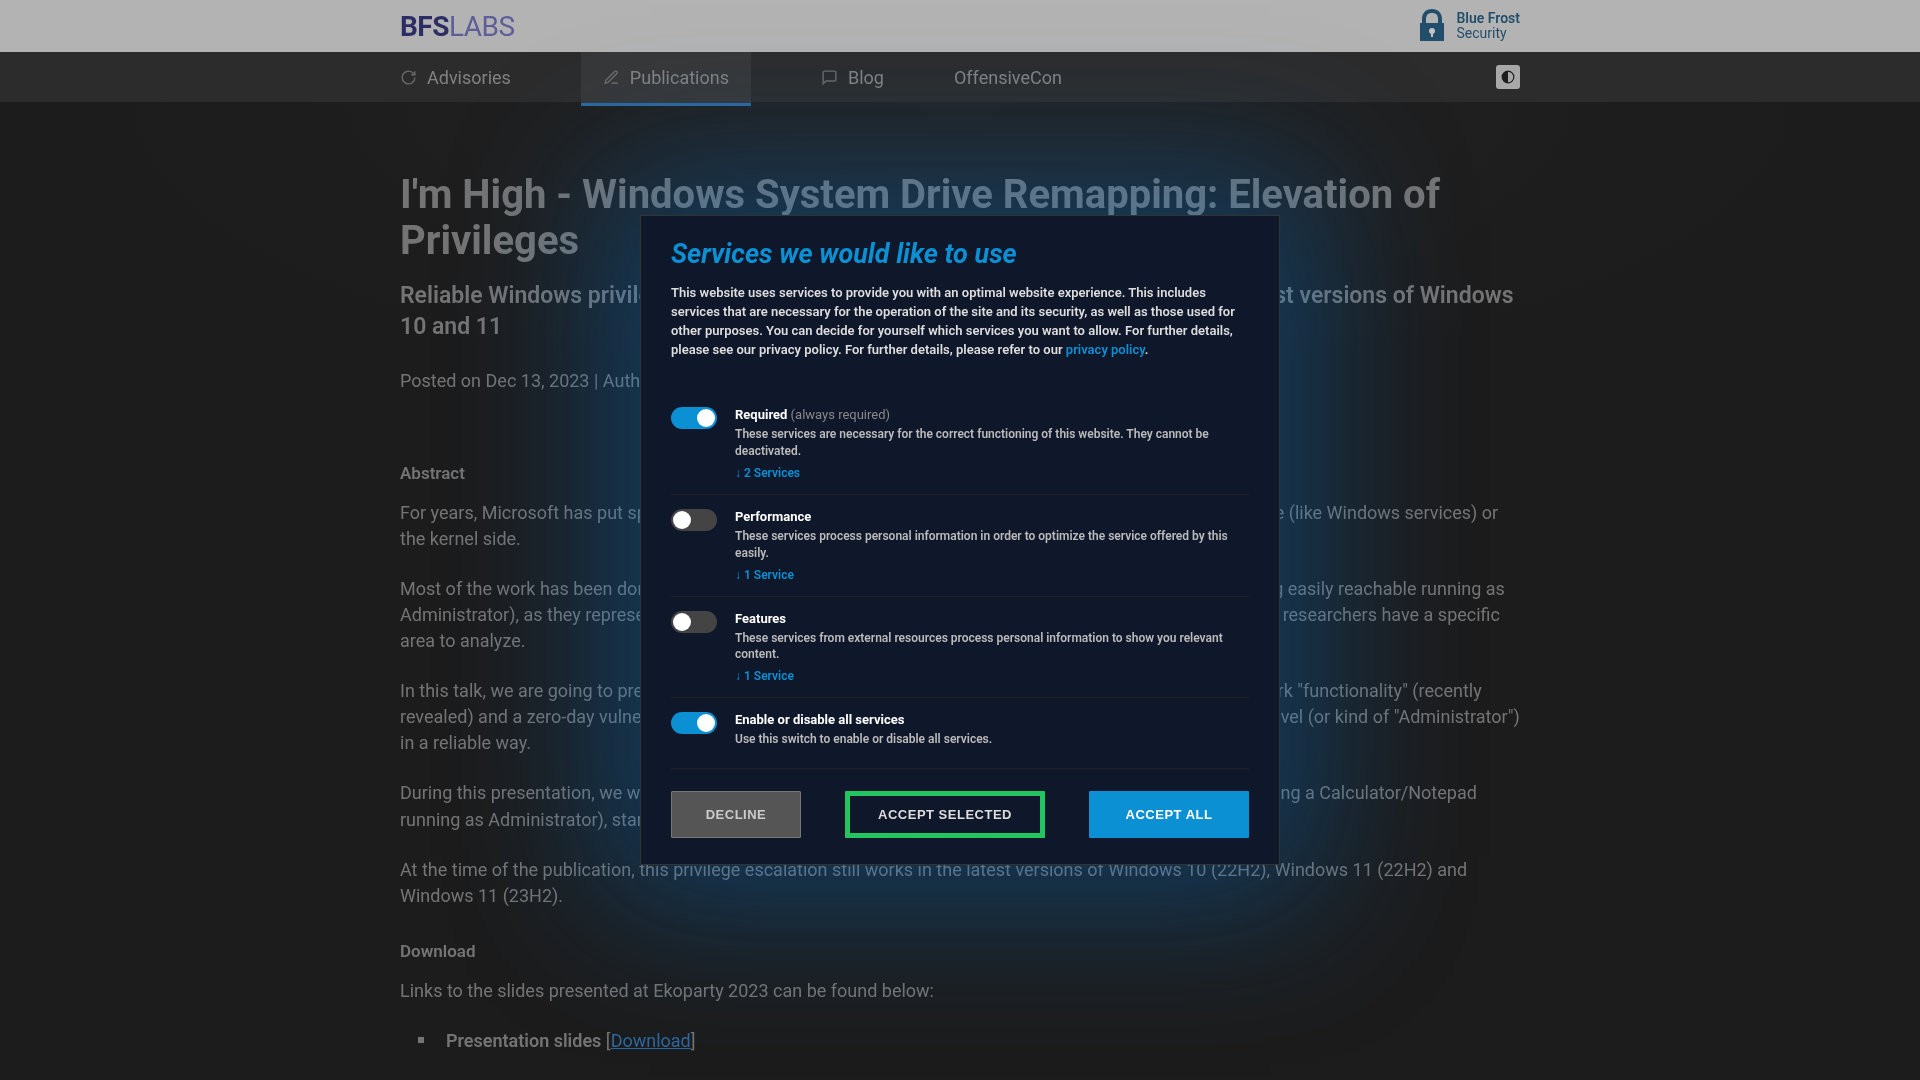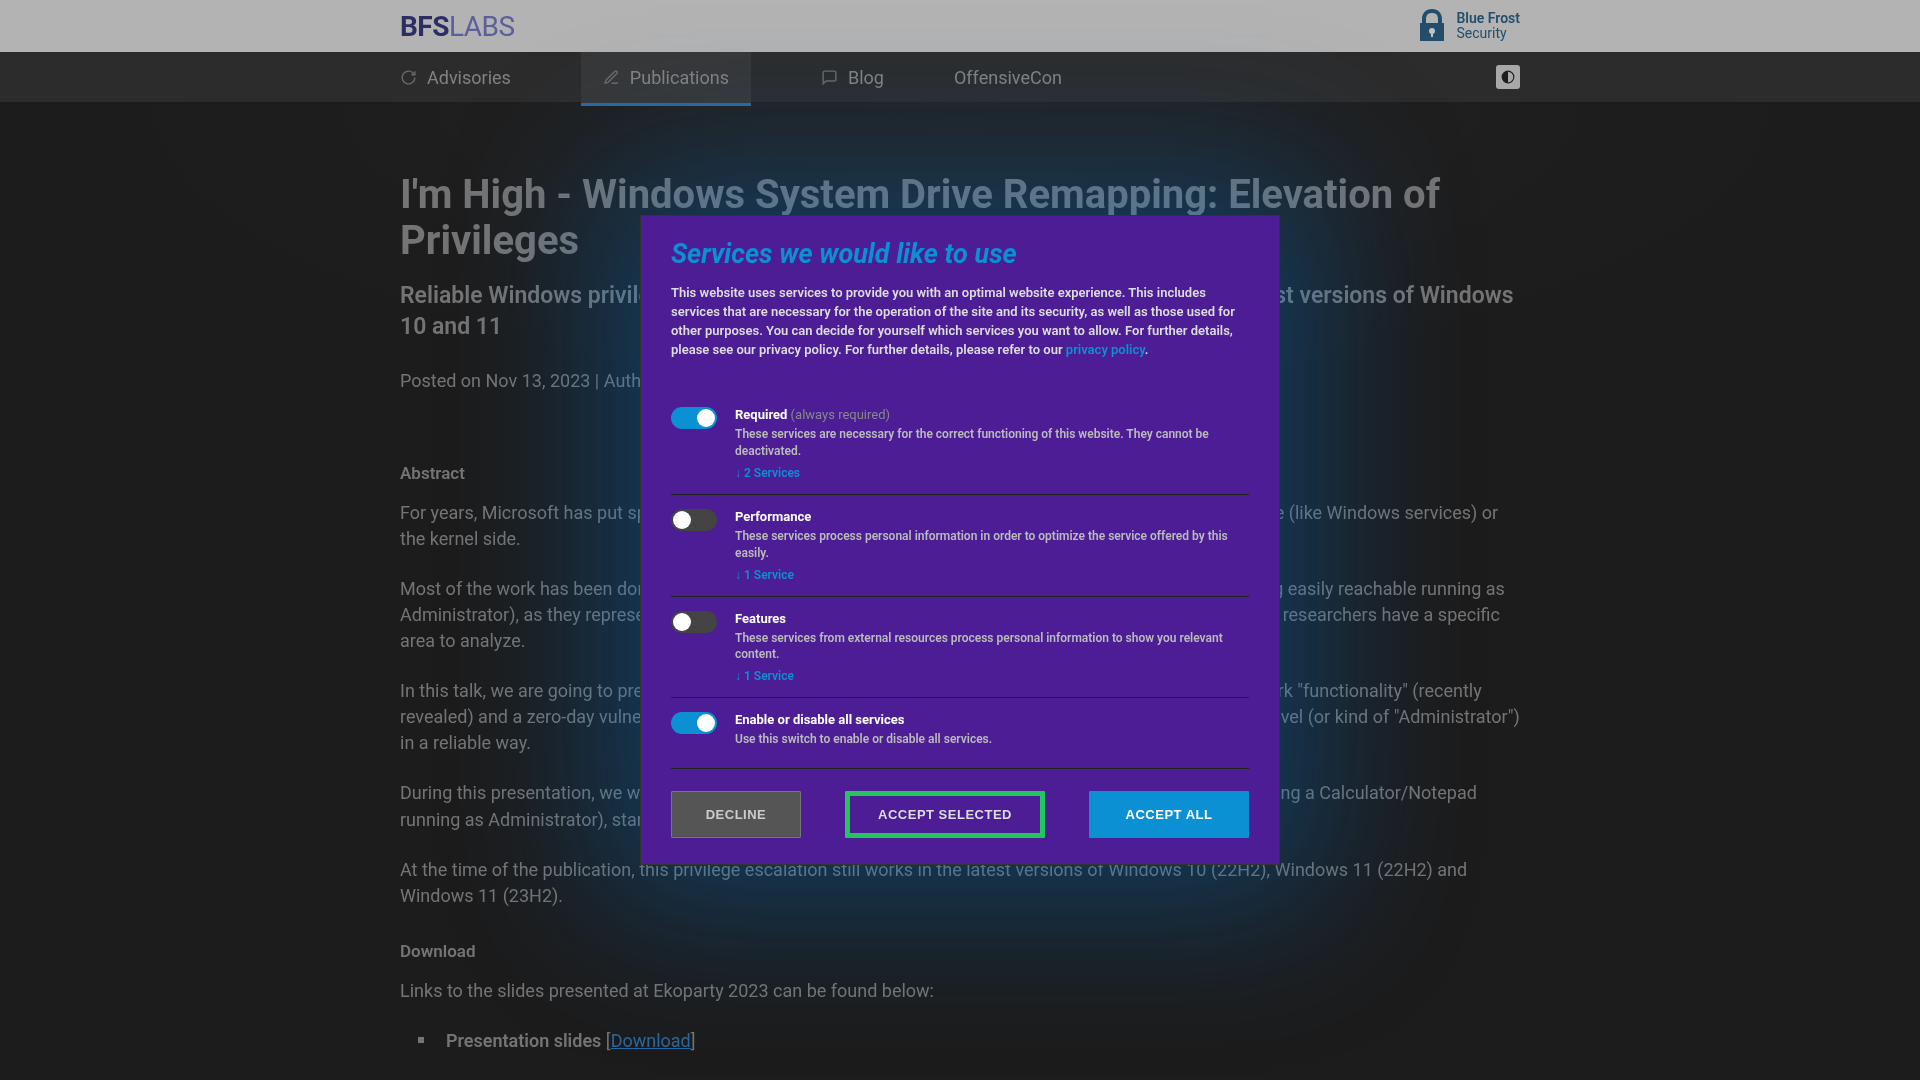--- a/index.html
+++ b/index.html
@@ -35,21 +35,21 @@
 .content p{margin-bottom:24px}
 .sub{margin-top:30px}
 ul{list-style:none;padding-left:30px;margin-top:10px}
 ul li{position:relative;padding-left:16px;margin-bottom:12px}
 ul li::before{content:"";position:absolute;left:-12px;top:9px;width:6px;height:6px;background:#888}
 ul li .label{font-weight:600}
 .link{color:#1a75c9;text-decoration:underline;cursor:pointer}
 
 
 .overlay{position:absolute;inset:0;background:rgba(80,80,80,0.35);display:flex;align-items:center;justify-content:center}
-.dialog{width:640px;background:#4c1d95;border:1px solid #333;padding:22px 30px 26px;position:relative;box-shadow:0 0 140px 40px rgba(0,120,220,0.35)}
+.dialog{width:640px;background:#0f172a;border:1px solid #333;padding:22px 30px 26px;position:relative;box-shadow:0 0 140px 40px rgba(0,120,220,0.35)}
 .dialog h3{color:#0b90d4;font-size:27px;font-weight:700;margin-bottom:14px;font-style:italic}
 .dialog .intro{font-size:13px;color:#ddd;font-weight:600;line-height:1.45;margin-bottom:34px}
 .dialog .intro .pl{color:#0b90d4;cursor:pointer}
 .svc{display:flex;gap:18px;padding:14px 0;border-bottom:1px solid #222}
 .svc:last-of-type{border-bottom:1px solid #222}
 .toggle{position:relative;width:46px;height:22px;background:#444;border-radius:11px;flex-shrink:0;cursor:pointer}
 .toggle.on{background:#0b90d4}
 .toggle .knob{position:absolute;top:2px;left:2px;width:18px;height:18px;background:#fff;border-radius:50%;transition:.2s}
 .toggle.on .knob{left:26px}
 .svc-body{flex:1}
@@ -115,21 +115,21 @@
         <path d="M12 2a10 10 0 1 0 0 20V2z"></path>
         <circle cx="12" cy="12" r="10" fill="none" stroke="#000" stroke-width="2"></circle>
       </svg>
   </div>
 </div>
 
 <div class="hero">
   <h1>I'm High - Windows System Drive Remapping: Elevation of Privileges</h1>
   <h2>Reliable Windows privilege escalation – Medium to High integrity – Affecting the latest versions of Windows 10 and 11</h2>
   <div class="meta">
-    <span>Posted on </span><span>Nov 13, 2023</span><span>  |  Author: </span><span>Enrique Nissim and Nicolas Economou</span>
+    <span>Posted on </span><span>Dec 13, 2023</span><span>  |  Author: </span><span>Enrique Nissim and Nicolas Economou</span>
   </div>
 </div>
 
 <div class="content">
   <div class="section-label">Abstract</div>
   <p>For years, Microsoft has put special effort into mitigating attacks used by exploits, whether targeting usermode (like Windows services) or the kernel side.</p>
   <p>Most of the work has been done on mitigating attacks from Low/Medium integrity level to SYSTEM (something easily reachable running as Administrator), as they represent the most common types of attacks in the wild. This means offensive security researchers have a specific area to analyze.</p>
   <p>In this talk, we are going to present a method, based on design errors, where the combination of a Windows dark "functionality" (recently revealed) and a zero-day vulnerability allows an attacker to escalate privileges from Medium to High integrity level (or kind of "Administrator") in a reliable way.</p>
   <p>During this presentation, we will to show step by step how we arrived at a one hundred working exploit (launching a Calculator/Notepad running as Administrator), starting from a simple Windows error.</p>
   <p>At the time of the publication, this privilege escalation still works in the latest versions of Windows 10 (22H2), Windows 11 (22H2) and Windows 11 (23H2).</p>

